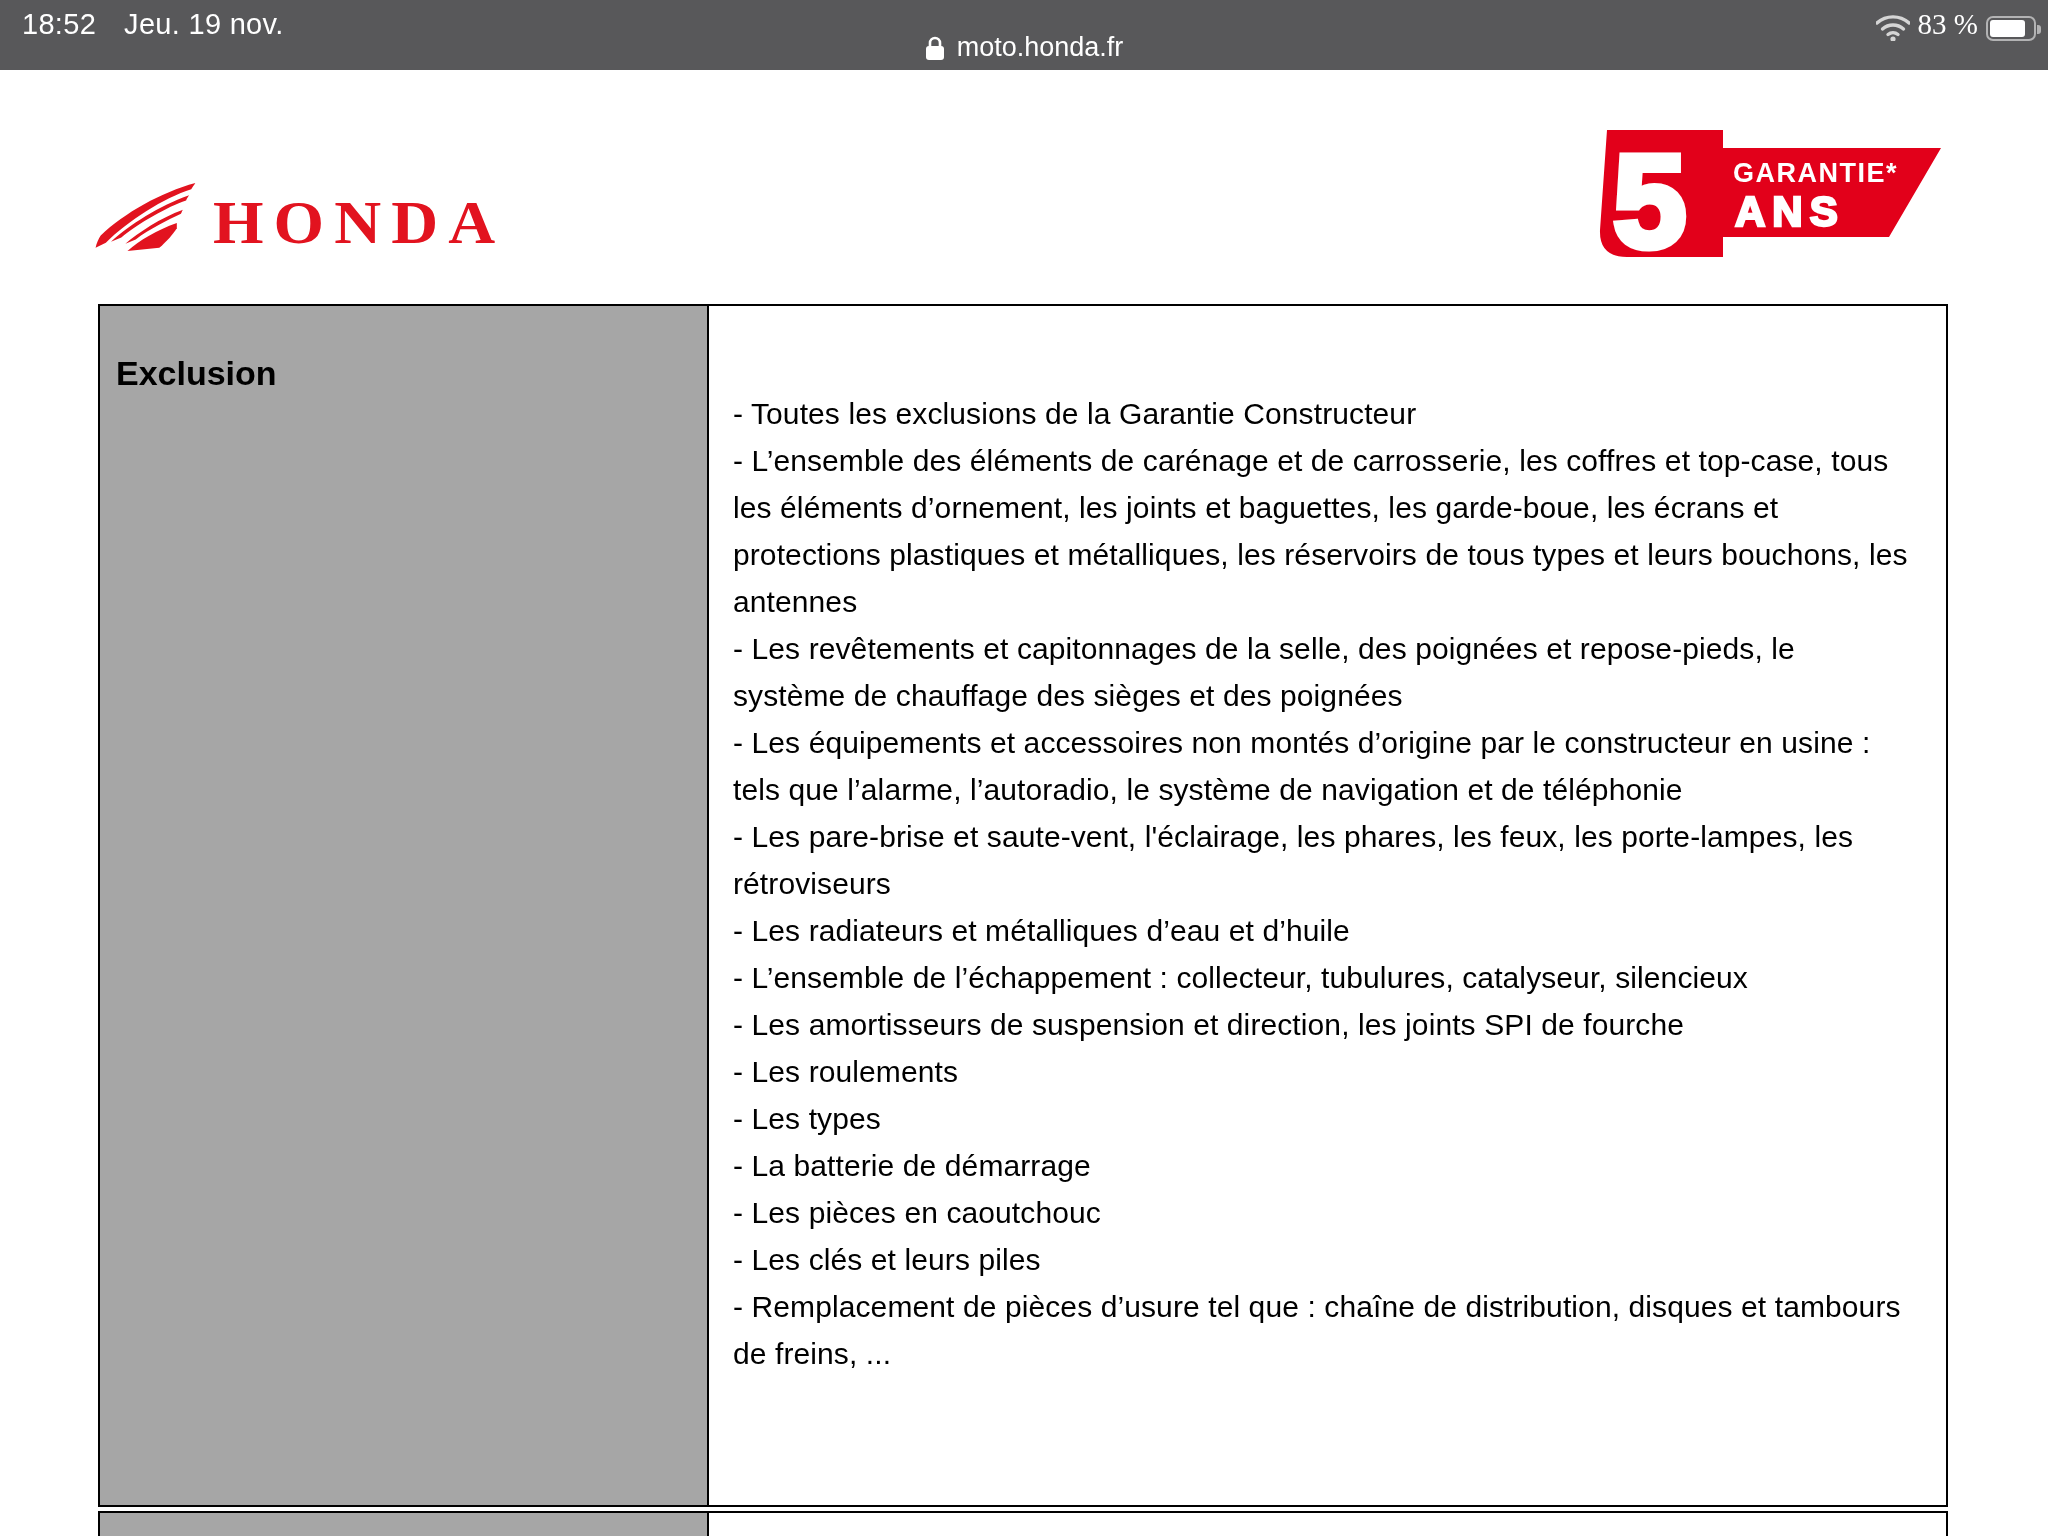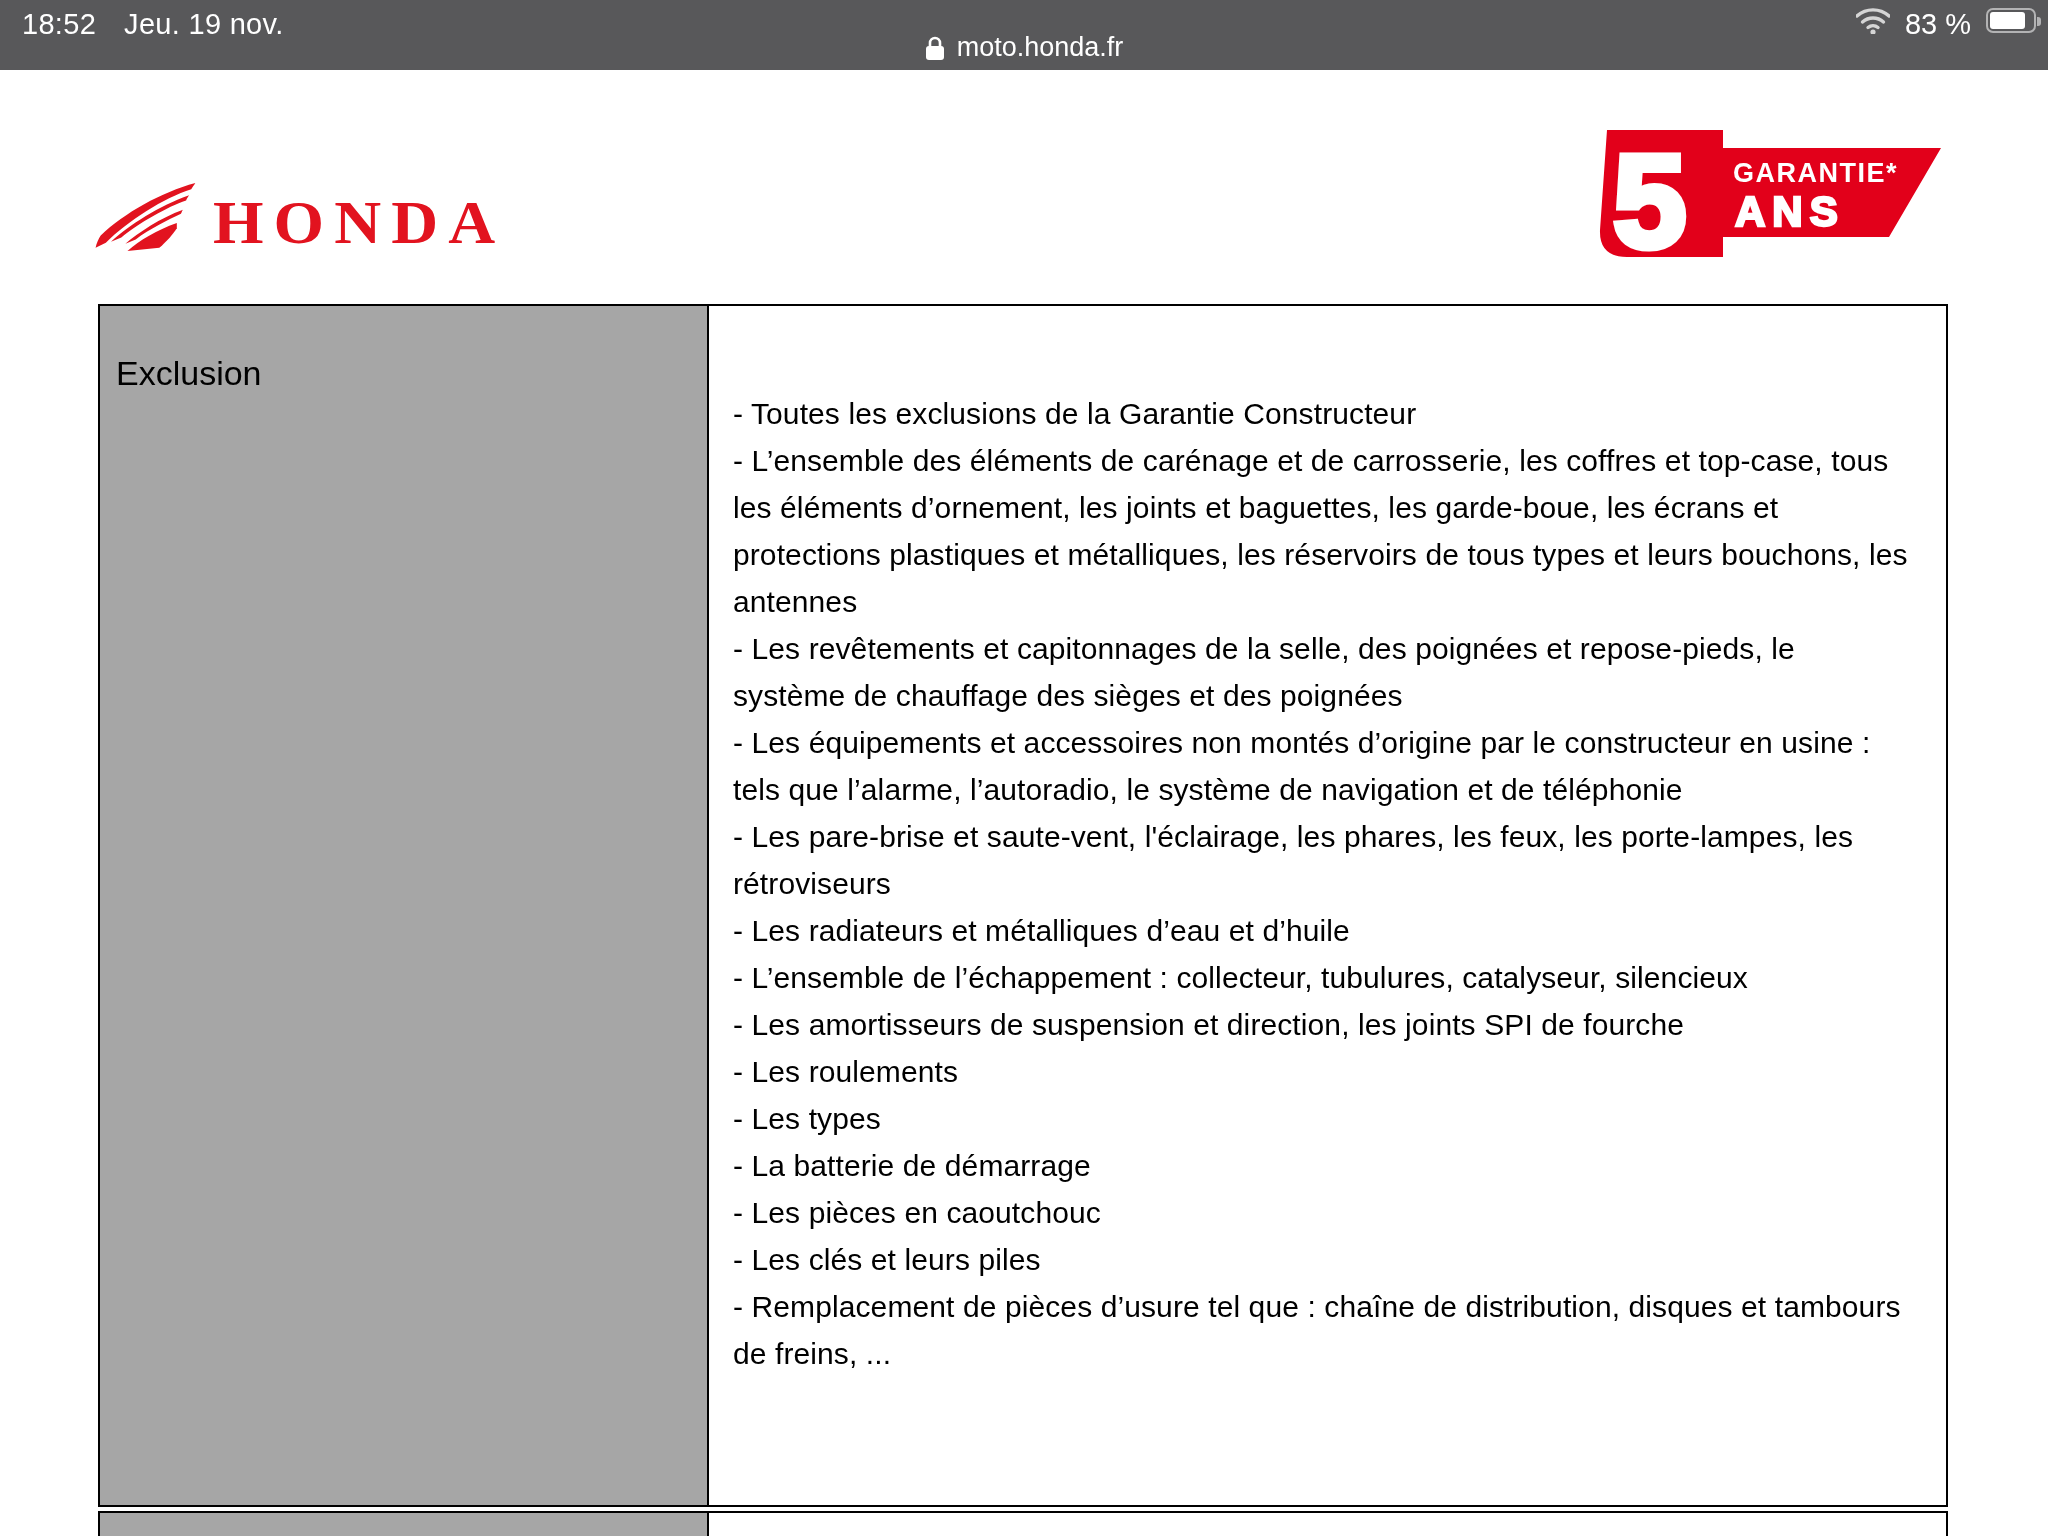--- a/index.html
+++ b/index.html
@@ -19,22 +19,22 @@
     background: #58585a;
     color: #ffffff;
   }
   .sb-left {
     position: absolute; left: 22px; top: 8px;
     display: flex; gap: 28px;
     font-size: 29px; font-weight: 500; letter-spacing: 0.3px;
   }
   .sb-right {
     position: absolute; right: 12px; top: 8px;
-    display: flex; align-items: flex-start; gap: 15px;
-    font-size: 29px; font-weight: 400;
+    display: flex; align-items: flex-end; gap: 8px;
+    font-size: 29px; font-weight: 400; font-family: Liberation Serif, serif;
   }
   .wifi-icon { width: 34px; height: 26px; opacity: 0.75; }
   .battery {
     position: relative;
     width: 50px; height: 25px;
     border: 2px solid rgba(255,255,255,0.55);
     border-radius: 7px;
     padding: 2px;
   }
   .battery-fill {
@@ -86,21 +86,21 @@
     background: #ffffff;
   }
   .cell-label {
     width: 609px; flex: 0 0 609px;
     background: #a6a6a6;
     border-right: 2px solid #000000;
     padding: 46px 10px 0 16px;
     color: #000000;
   }
   .cell-label .label-text {
-    font-size: 34px; font-weight: normal; line-height: 42px;
+    font-size: 34px; font-weight: bold; line-height: 42px;
   }
   .cell-content {
     flex: 1;
     padding: 84px 38px 20px 24px;
     color: #000000;
   }
   .cell-content .item {
     font-size: 30px;
     line-height: 47px;
     letter-spacing: 0.1px;

